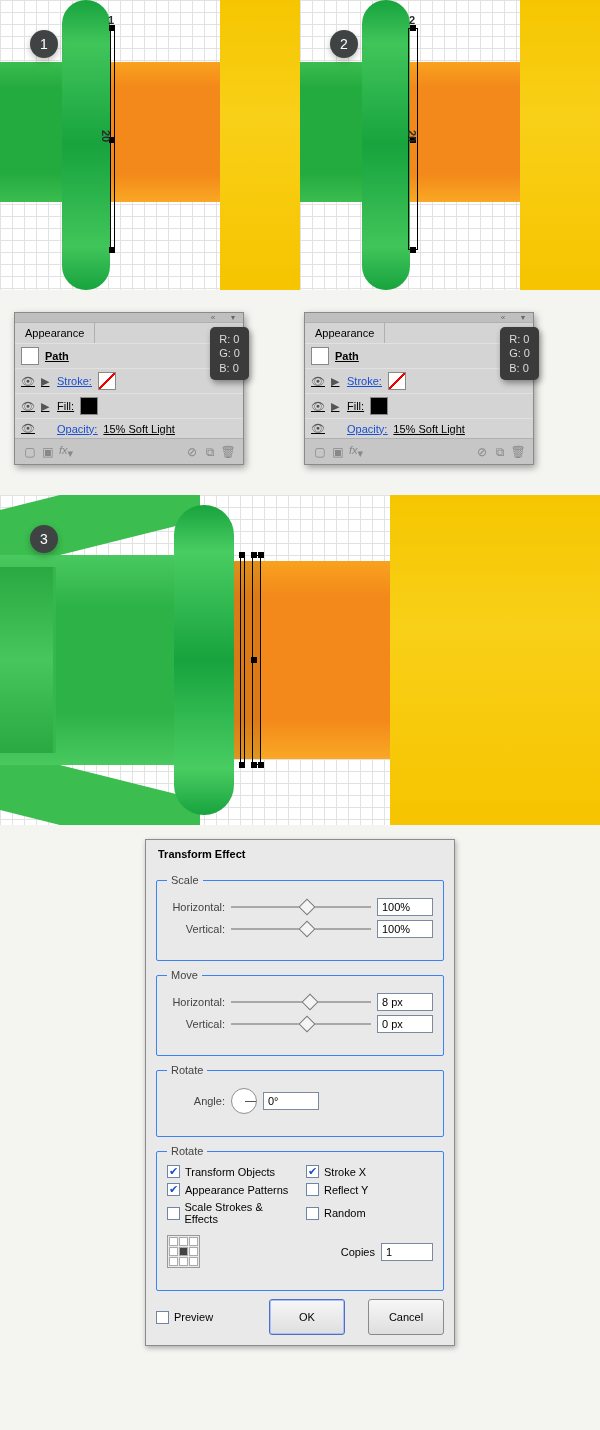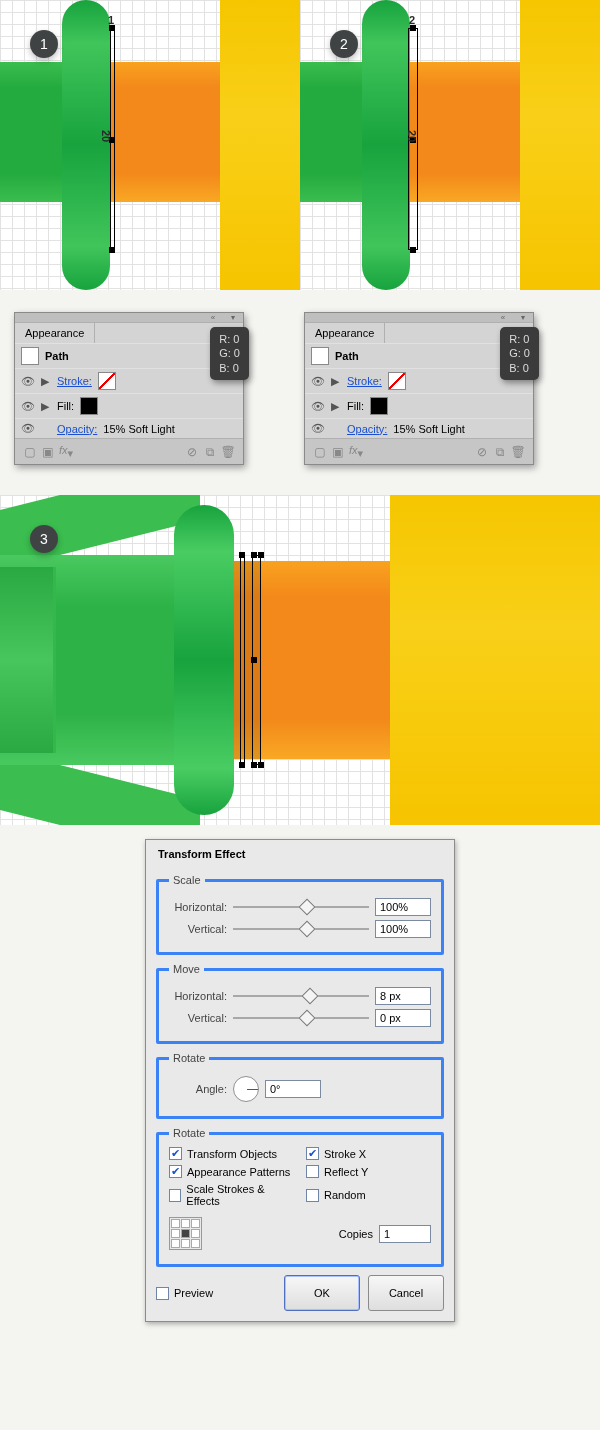--- a/index.html
+++ b/index.html
@@ -65,21 +65,21 @@
   .panel {
     width: 230px; background: #d4d4d4; border: 1px solid #8a8a8a;
     box-shadow: 2px 3px 7px rgba(0,0,0,.35); position: relative;
   }
   .panel-tabbar { height: 10px; background: #bfbfbf; border-bottom: 1px solid #b0b0b0; display:flex; justify-content:flex-end; padding-right:4px; gap:8px; align-items:center; }
   .tabbar-ico { width:12px; text-align:center; color:#666; font-size:8px; }
   .panel-tab {
     padding: 4px 10px; background: #d4d4d4; display: inline-block;
     border-right: 1px solid #b0b0b0; font-size: 11px;
   }
-  .panel-body { padding: 0; }
+  .panel-body { padding: 0; text-decoration: underline; }
   .panel-row {
     display: flex; align-items: center; gap: 6px; padding: 3px 6px;
     border-top: 1px solid #e1e1e1;
   }
   .swatch {
     width: 18px; height: 18px; border: 1px solid #888; display:inline-block;
   }
   .swatch-white { background: #fff; }
   .swatch-none { background: linear-gradient(135deg, #fff 45%, #e00 46%, #e00 54%, #fff 55%); }
   .swatch-black { background: #000; border: 1px solid #888; }
@@ -116,21 +116,21 @@
     background: linear-gradient(#f5c600, #f9d018 40%, #f6c400); z-index:25; }
 
   
   .dialog-wrap { padding: 14px 0 30px; display:flex; justify-content:center; }
   .dialog {
     width: 310px; background: #e9e9e9; border: 1px solid #8c8c8c; padding: 6px 10px 10px;
     box-shadow: 1px 2px 5px rgba(0,0,0,.3);
   }
   .dialog-title { font-weight: bold; padding: 2px 2px 8px; }
   fieldset {
-    border: 3px solid #3b82f6; margin: 6px 0 8px; padding: 8px 10px 10px; border-radius: 2px;
+    border: 1px solid #3b82f6; margin: 6px 0 8px; padding: 8px 10px 18px; border-radius: 2px;
   }
   legend { padding: 0 4px; color: #444; font-size: 11px; }
   .field-row { display:flex; align-items:center; gap:6px; margin: 4px 0; }
   .field-label { width: 58px; text-align: right; color:#444; }
   .slider { flex:1; position:relative; height: 14px; }
   .slider-track { position:absolute; top:6px; left:0; right:0; height:2px; background:#a8a8a8; }
   .slider-thumb {
     position:absolute; top:1px; width:12px; height:12px; background:#f4f4f4; border:1px solid #777;
     transform: rotate(45deg);
   }
@@ -149,21 +149,21 @@
     display:inline-grid; grid-template-columns: repeat(3, 9px); grid-template-rows: repeat(3, 9px); gap:1px;
     border:1px solid #999; padding:1px;
   }
   .refpoint span { border:1px solid #aaa; background:#fff; }
   .refpoint span.on { background:#444; }
   .btn {
     width: 76px; height: 36px; border: 1px solid #8a8a8a; background: linear-gradient(#f7f7f7,#dedede);
     border-radius: 3px; display:inline-flex; align-items:center; justify-content:center;
   }
   .btn-default { border: 1px solid #4f6fbf; box-shadow: inset 0 0 0 1px #a8c0ff; }
-  .btn-row { display:flex; justify-content:flex-end; gap: 8px; margin-top: 2px; align-items:center; }
+  .btn-row { display:flex; justify-content:flex-end; gap: 23px; margin-top: 2px; align-items:center; }
   .preview-chk { margin-right:auto; }
 </style>
 </head>
 <body>
 
 <div style="position:relative;">
   <span class="watermark">思缘设计论坛 WWW.MISSYUAN.COM</span>
   <span class="watermark-big">SCN.com</span>
 
   <div class="row">

